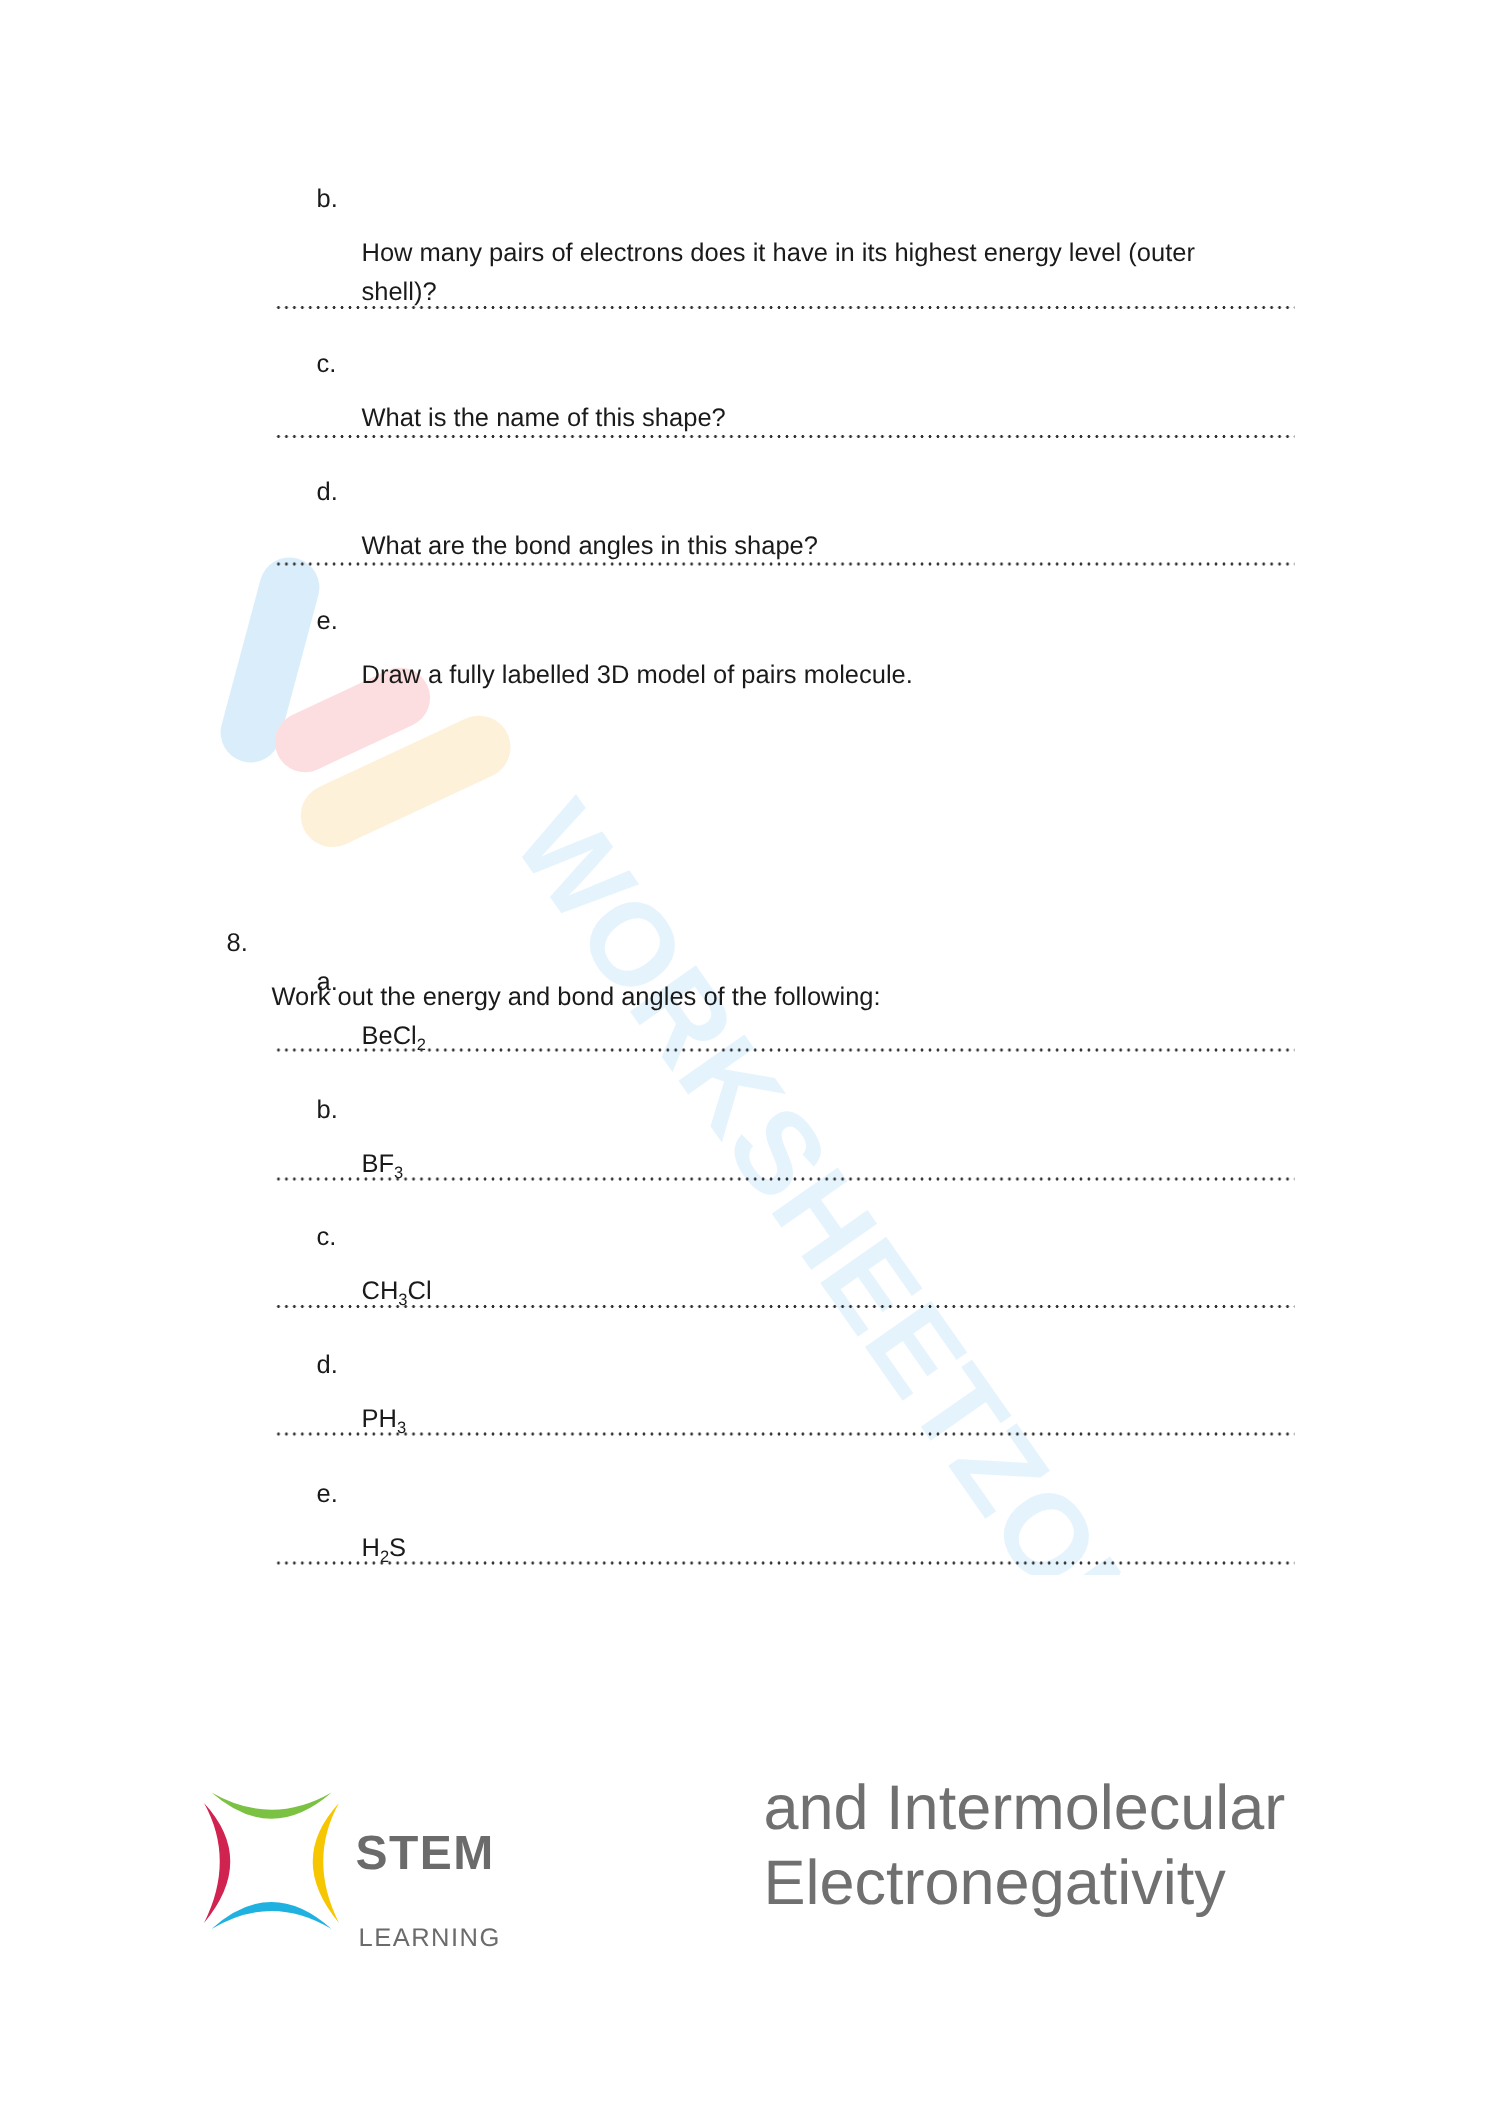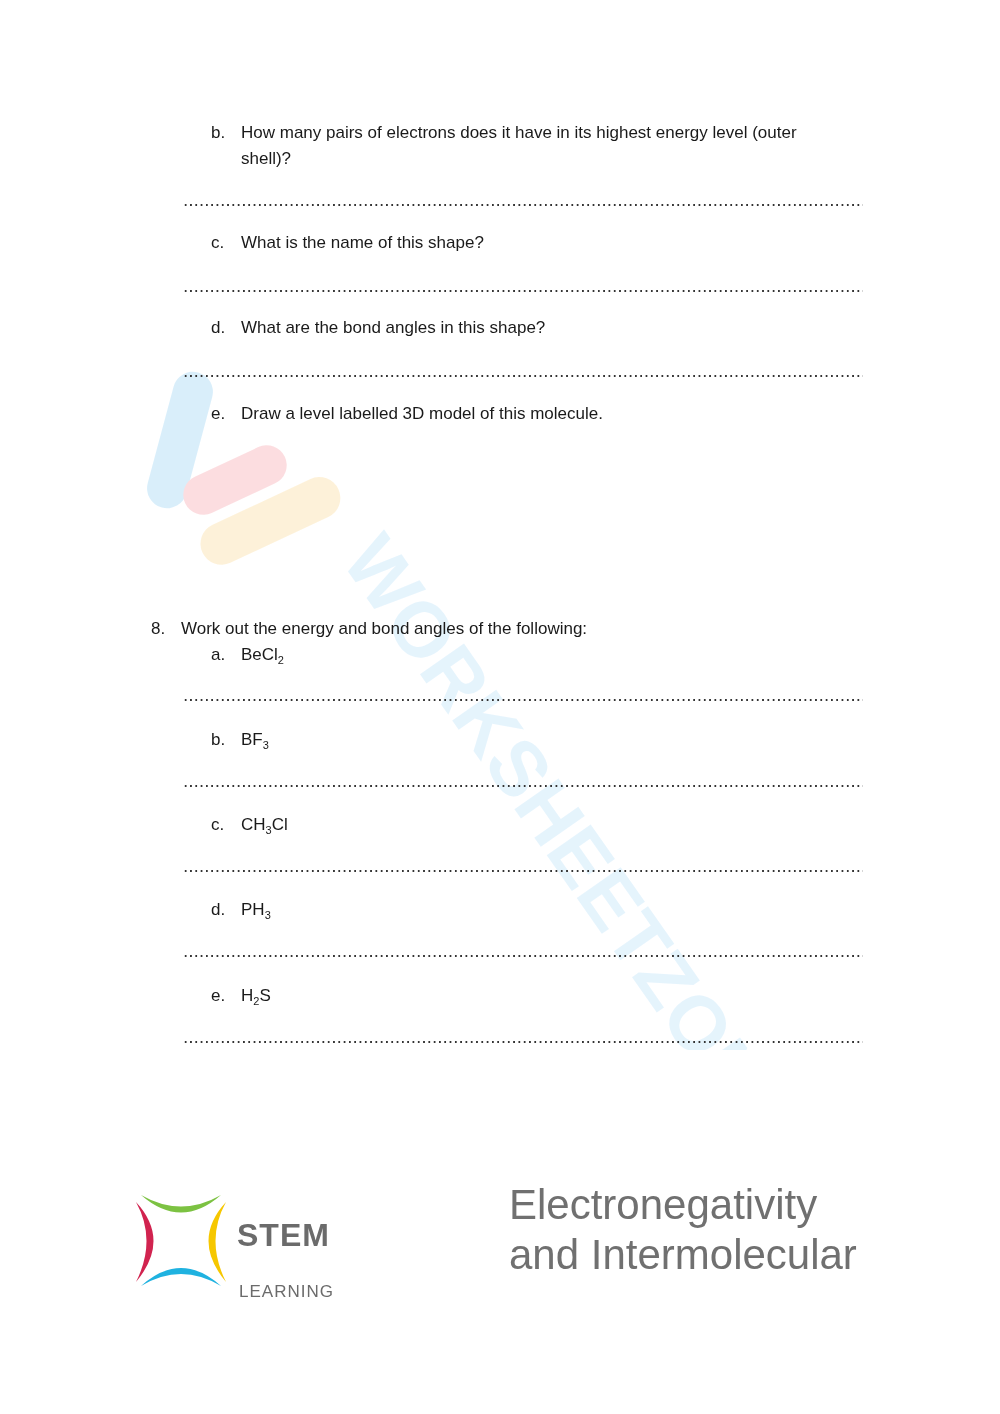--- a/index.html
+++ b/index.html
@@ -3,21 +3,21 @@
   <meta charset="utf-8">
   <style>
     html, body { margin: 0; padding: 0; }
     body {
       width: 1000px; height: 1414px; background: #ffffff; position: relative; overflow: hidden;
       font-family: "Liberation Sans", sans-serif; color: #1a1a1a;
     }
     .abs { position: absolute; }
     .q { font-size: 17px; line-height: 26px; }
     .label { position: absolute; left: 0; }
-    .text { position: absolute; left: 30px; }
+    .text { position: absolute; left: 30px; margin-top: 36px; }
     .dots {
       position: absolute; left: 183px; width: 680px; height: 2px;
       background-image: radial-gradient(circle, #333 0.9px, transparent 1.1px);
       background-size: 5.3px 2px; background-repeat: repeat-x;
     }
     sub { font-size: 11px; vertical-align: -4px; line-height: 0; }
     .watermark { position: absolute; pointer-events: none; }
     .footer-title {
       position: absolute; left: 509px; top: 1180px; font-size: 42px; line-height: 50px;
       color: #707070; width: 420px;
@@ -51,21 +51,21 @@
 <div class="dots" style="top:290px"></div>
 
 <div class="abs q" style="left:211px;top:315px;width:650px;">
   <span class="label">d.</span>
   <span class="text">What are the bond angles in this shape?</span>
 </div>
 <div class="dots" style="top:375px"></div>
 
 <div class="abs q" style="left:211px;top:401px;width:650px;">
   <span class="label">e.</span>
-  <span class="text">Draw a level labelled 3D model of this molecule.</span>
+  <span class="text">Draw a fully labelled 3D model of pairs molecule.</span>
 </div>
 <div class="abs" style="left:211px;top:430px;width:650px;height:170px;"></div>
 
 <div class="abs q" style="left:151px;top:616px;width:700px;">
   <span class="label">8.</span>
   <span class="text">Work out the energy and bond angles of the following:</span>
 </div>
 
 <div class="abs q" style="left:211px;top:642px;width:300px;">
   <span class="label">a.</span>
@@ -100,15 +100,15 @@
 <svg class="abs" style="left:133px;top:1190px" width="96" height="100" viewBox="0 0 96 100">
   <path d="M8 5 Q48 40 88 5 Q48 28 8 5 Z" fill="#7cc242"></path>
   <path d="M3 12 Q38 50 3 92 Q24 50 3 12 Z" fill="#d1234f"></path>
   <path d="M93 12 Q58 50 93 92 Q72 50 93 12 Z" fill="#f6c700"></path>
   <path d="M8 96 Q48 60 88 96 Q48 72 8 96 Z" fill="#1fb2e0"></path>
 </svg>
 <div class="logo-word">STEM</div>
 <div class="logo-sub">LEARNING</div>
 
 <div class="footer-title">
+  <div>and Intermolecular</div>
   <div>Electronegativity</div>
-  <div>and Intermolecular</div>
 </div>
 
 </body></html>

